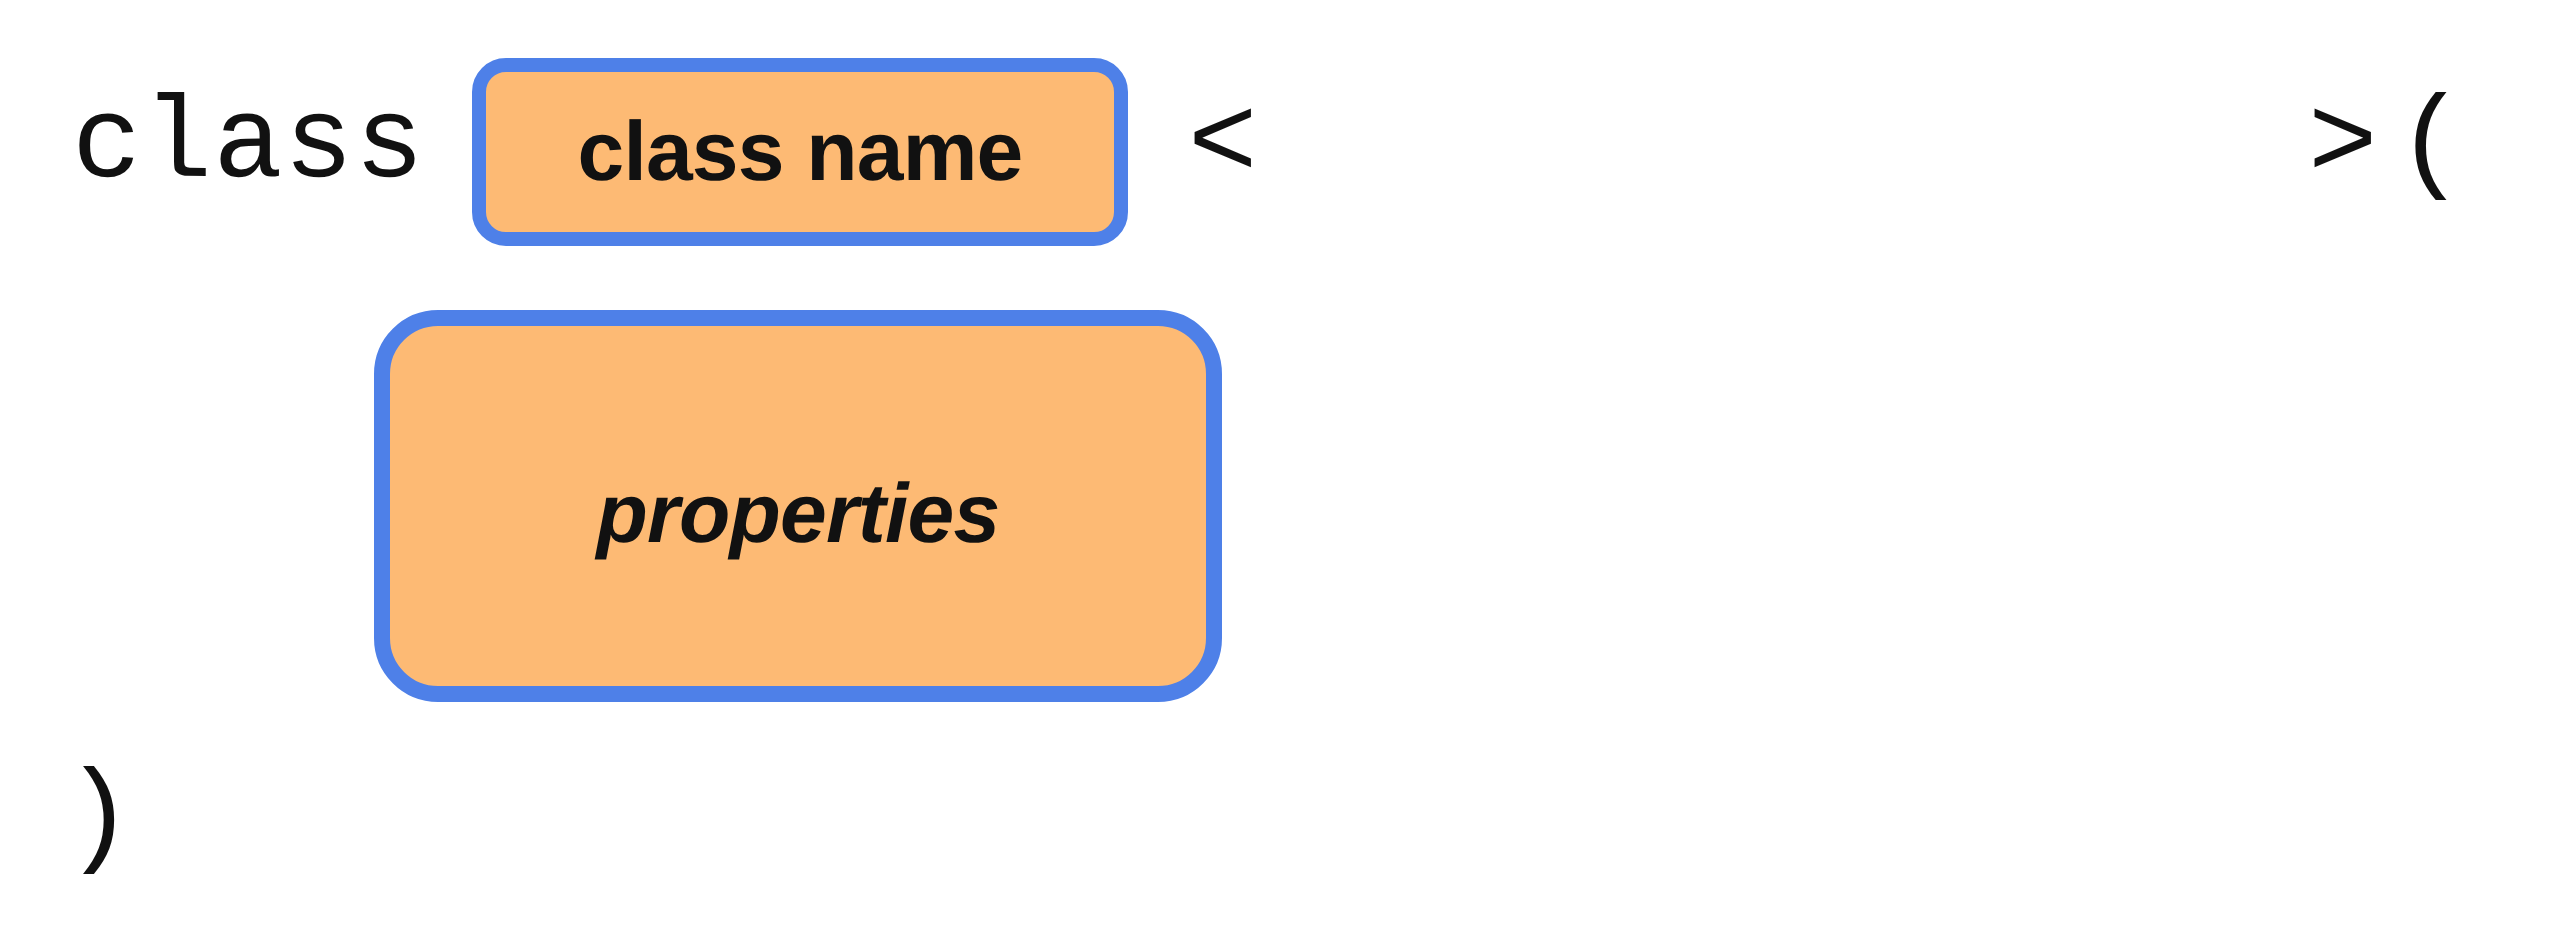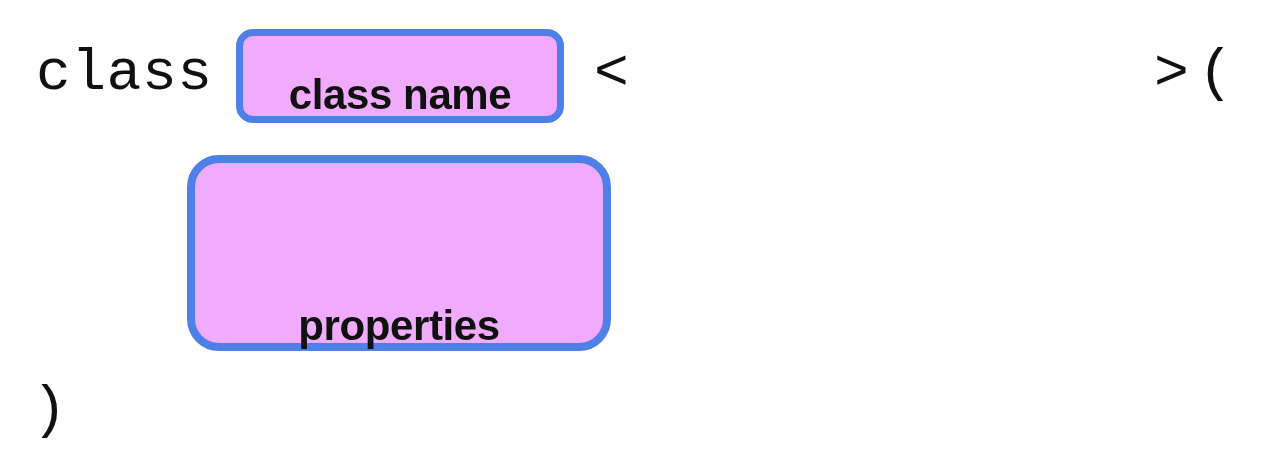--- a/index.html
+++ b/index.html
@@ -59,25 +59,25 @@
   #tok-paren-close {
     left: 32px;
     top: 382px;
     font-size: 58px;
   }
 
   
   .slot {
     position: absolute;
     box-sizing: border-box;
-    background: #f0abfc;
+    background: #fdba74;
     border-style: solid;
     border-color: #4e80e8;
     display: flex;
-    align-items: flex-end;
+    align-items: center;
     justify-content: center;
   }
 
   .slot-label {
     font-family: "Liberation Sans", sans-serif;
     font-weight: 700;
     color: #111111;
     white-space: nowrap;
     line-height: 1;
     letter-spacing: -0.4px;
@@ -110,20 +110,21 @@
     font-size: 42px;
   }
 
   #slot-properties {
     left: 187px;
     top: 155px;
     width: 424px;
     height: 196px;
     border-width: 8px;
     border-radius: 32px;
+    font-style: italic;
   }
 
   #slot-properties .slot-label {
     font-size: 42px;
     position: relative;
     top: 4px;
   }
 </style>
 </head>
 <body>

